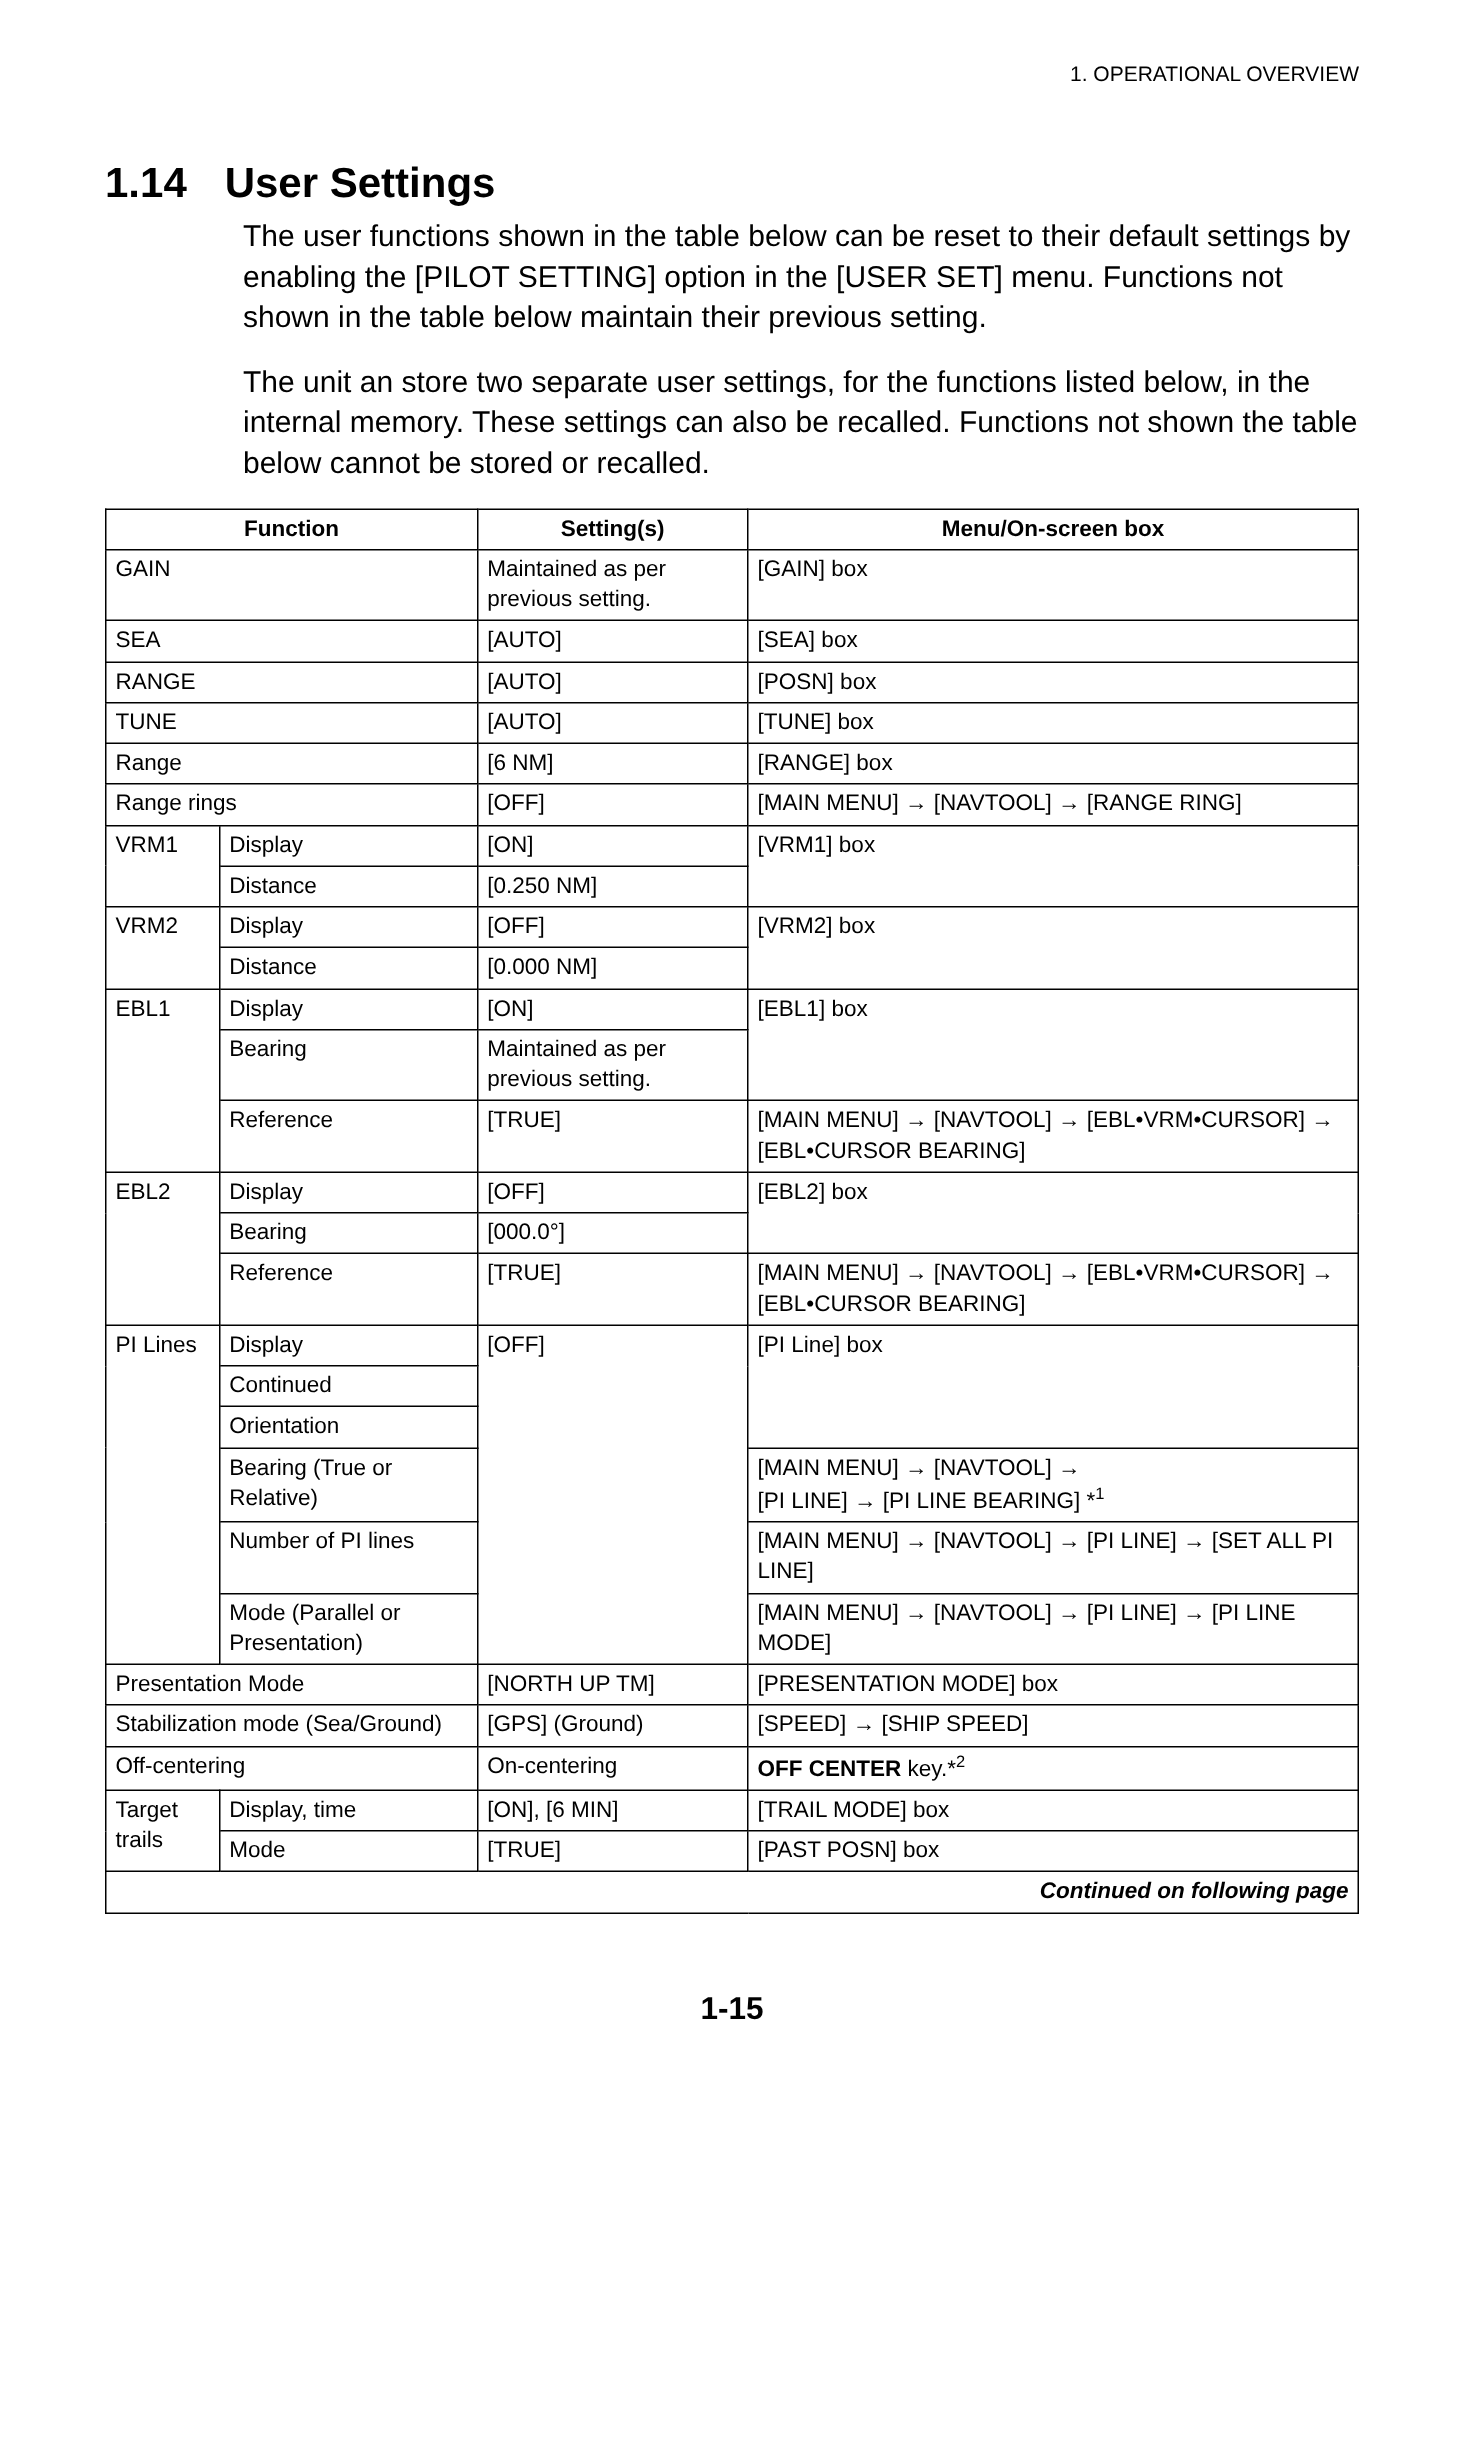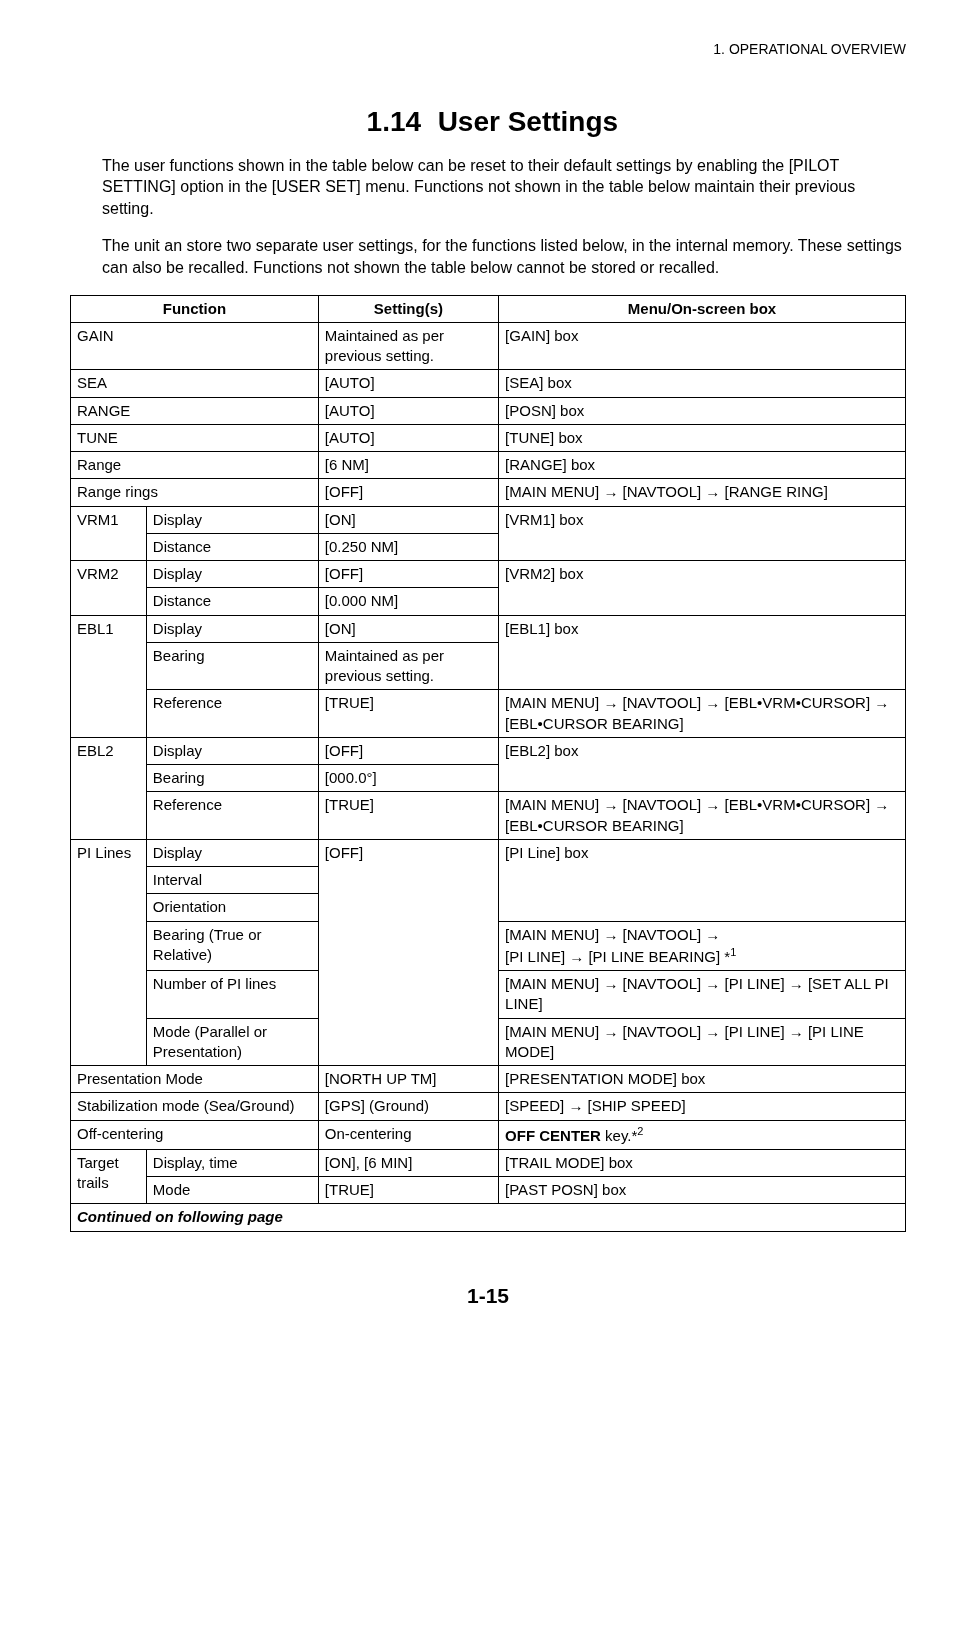--- a/index.html
+++ b/index.html
@@ -14,51 +14,50 @@
     line-height: 1.35;
   }
   .header-right {
     text-align: right;
     font-size: 14px;
     margin-bottom: 44px;
   }
   .section-title {
     font-size: 28px;
     font-weight: bold;
-    margin-bottom: 14px;
-    text-align: center;
+    margin-bottom: 4px;
   }
   .section-num {
     display: inline-block;
     min-width: 72px;
   }
   .body-text {
-    margin-left: 32px;
+    margin-left: 92px;
     margin-bottom: 16px;
-    font-size: 16px;
+    font-size: 20px;
   }
   table {
     border-collapse: collapse;
     width: 100%;
     font-size: 15px;
     margin-top: 4px;
   }
   th, td {
     border: 1px solid #000;
     padding: 3px 6px;
     text-align: left;
     vertical-align: top;
   }
   th {
     font-weight: bold;
     text-align: center;
   }
   .bold { font-weight: bold; }
   .italic-center {
-    text-align: left;
+    text-align: right;
     font-style: italic;
     font-weight: bold;
   }
   .page-num {
     text-align: center;
     font-size: 21px;
     font-weight: bold;
     margin-top: 50px;
   }
   sup { font-size: 11px; }
@@ -169,21 +168,21 @@
     <td>[MAIN MENU] → [NAVTOOL] → [EBL•VRM•CURSOR] → [EBL•CURSOR BEARING]</td>
   </tr>
 
   <tr>
     <td rowspan="6">PI Lines</td>
     <td>Display</td>
     <td rowspan="6">[OFF]</td>
     <td rowspan="3">[PI Line] box</td>
   </tr>
   <tr>
-    <td>Interval</td>
+    <td>Continued</td>
   </tr>
   <tr>
     <td>Orientation</td>
   </tr>
   <tr>
     <td>Bearing (True or Relative)</td>
     <td>
       <span>[MAIN MENU] → [NAVTOOL] →</span><br>
       <span>[PI LINE] → [PI LINE BEARING] *</span><sup>1</sup>
     </td>

